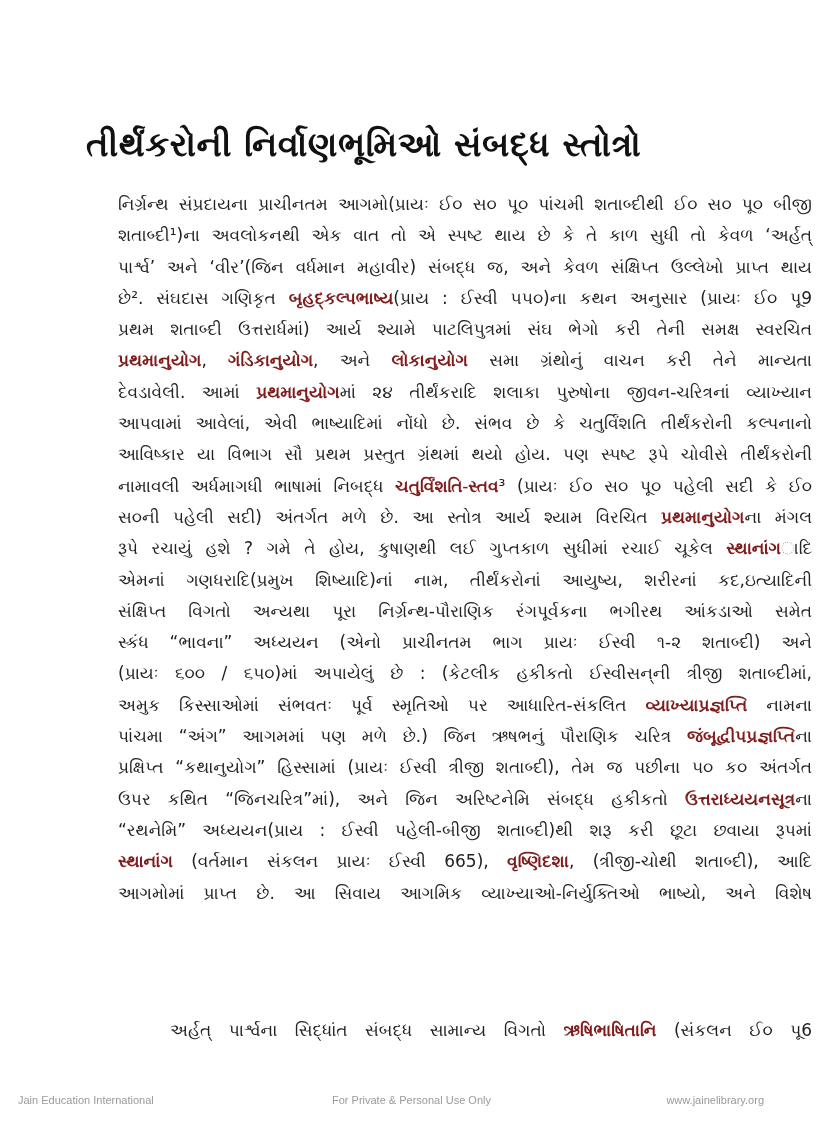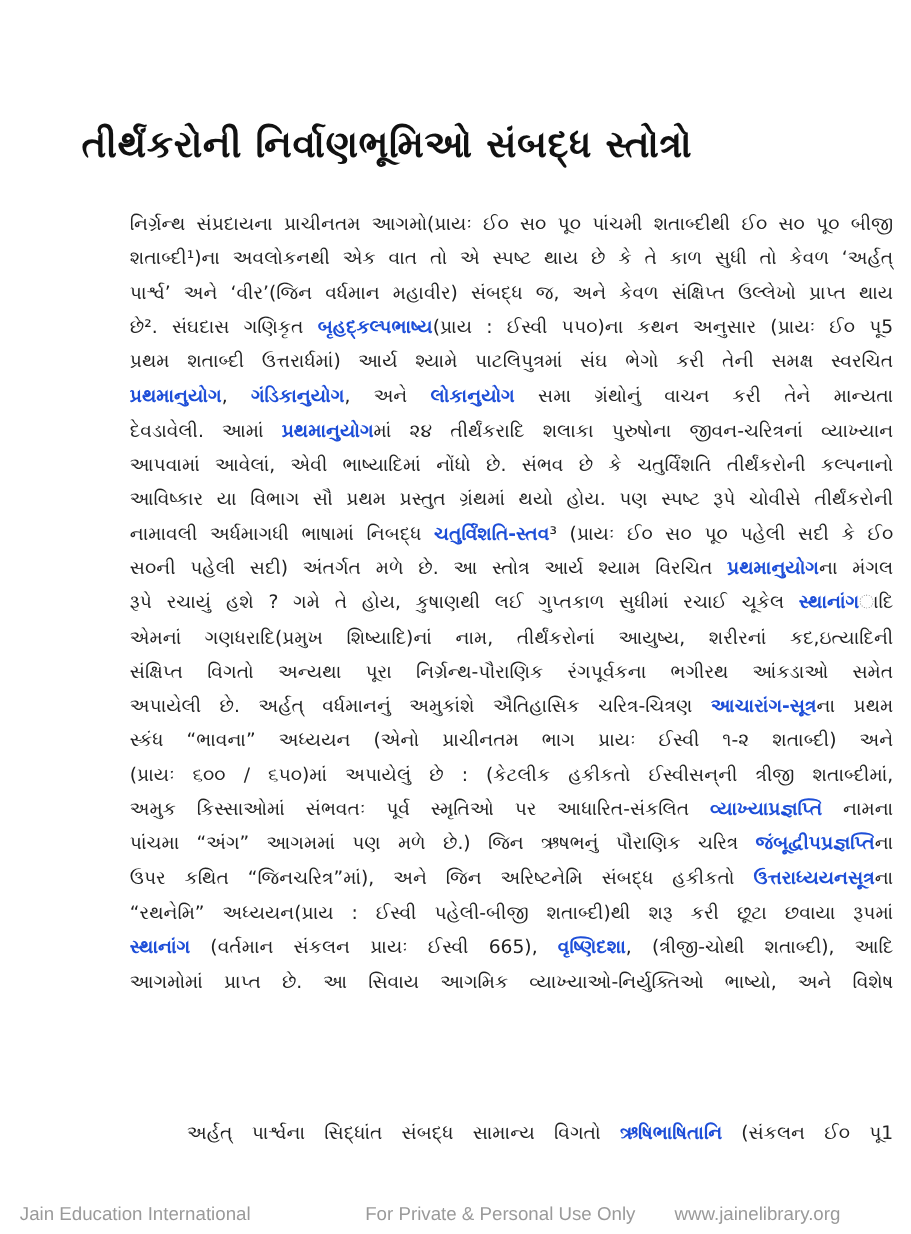--- a/index.html
+++ b/index.html
@@ -23,21 +23,21 @@
     }
     .title {
       position: absolute;
       left: 70px;
       top: 108px;
       font-size: 34px;
       font-weight: bold;
       letter-spacing: 0.5px;
       color: #111;
       white-space: nowrap;
-      margin: 4px;
+      margin: 16px;
     }
     .body-text {
       position: absolute;
       left: 118px;
       top: 189px;
       width: 694px;
     }
     .line {
       display: block;
       height: 31.3px;
@@ -46,78 +46,79 @@
       white-space: nowrap;
       text-align: justify;
       text-align-last: justify;
       color: #222;
     }
     .line.last {
       text-align-last: left;
     }
     .line b, .line .bold {
       font-weight: bold;
-      color: #1d4ed8;
+      color: #7f1d1d;
+      font-family: Liberation Serif, serif;
     }
     .para2 {
       position: absolute;
       left: 170px;
       top: 1015px;
       width: 642px;
     }
     .para2 .line {
       text-align-last: justify;
     }
     .footer {
       position: absolute;
       left: 0;
       top: 1092px;
       width: 780px;
       height: 20px;
       font-family: "Liberation Sans", sans-serif;
-      font-size: 17px;
+      font-size: 11px;
       color: #9a9a9a;
     }
     .footer .left { position: absolute; left: 18px; top: 2px; }
     .footer .center { position: absolute; left: 332px; top: 2px; }
     .footer .right { position: absolute; right: 16px; top: 2px; }
   </style>
 </head>
 <body>
 
 <div class="page">
   <h1 class="title">તીર્થંકરોની નિર્વાણભૂમિઓ સંબદ્ધ સ્તોત્રો</h1>
 
   <div class="body-text" id="para1">
       <div class="line"><span>નિર્ગ્રન્થ સંપ્રદાયના પ્રાચીનતમ આગમો(પ્રાયઃ ઈ૦ સ૦ પૂ૦ પાંચમી શતાબ્દીથી ઈ૦ સ૦ પૂ૦ બીજી</span></div>
       <div class="line"><span>શતાબ્દી¹)ના અવલોકનથી એક વાત તો એ સ્પષ્ટ થાય છે કે તે કાળ સુધી તો કેવળ ‘અર્હત્</span></div>
       <div class="line"><span>પાર્શ્વ’ અને ‘વીર’(જિન વર્ધમાન મહાવીર) સંબદ્ધ જ, અને કેવળ સંક્ષિપ્ત ઉલ્લેખો પ્રાપ્ત થાય</span></div>
-      <div class="line"><span>છે². સંઘદાસ ગણિકૃત </span><span class="bold">બૃહદ્કલ્પભાષ્ય</span><span>(પ્રાય : ઈસ્વી ૫૫૦)ના કથન અનુસાર (પ્રાયઃ ઈ૦ પૂ5</span></div>
+      <div class="line"><span>છે². સંઘદાસ ગણિકૃત </span><span class="bold">બૃહદ્કલ્પભાષ્ય</span><span>(પ્રાય : ઈસ્વી ૫૫૦)ના કથન અનુસાર (પ્રાયઃ ઈ૦ પૂ9</span></div>
       <div class="line"><span>પ્રથમ શતાબ્દી ઉત્તરાર્ધમાં) આર્ય શ્યામે પાટલિપુત્રમાં સંઘ ભેગો કરી તેની સમક્ષ સ્વરચિત</span></div>
       <div class="line"><span class="bold">પ્રથમાનુયોગ</span><span>, </span><span class="bold">ગંડિકાનુયોગ</span><span>, અને </span><span class="bold">લોકાનુયોગ</span><span> સમા ગ્રંથોનું વાચન કરી તેને માન્યતા</span></div>
       <div class="line"><span>દેવડાવેલી. આમાં </span><span class="bold">પ્રથમાનુયોગ</span><span>માં ૨૪ તીર્થંકરાદિ શલાકા પુરુષોના જીવન-ચરિત્રનાં વ્યાખ્યાન</span></div>
       <div class="line"><span>આપવામાં આવેલાં, એવી ભાષ્યાદિમાં નોંધો છે. સંભવ છે કે ચતુર્વિંશતિ તીર્થંકરોની કલ્પનાનો</span></div>
       <div class="line"><span>આવિષ્કાર યા વિભાગ સૌ પ્રથમ પ્રસ્તુત ગ્રંથમાં થયો હોય. પણ સ્પષ્ટ રૂપે ચોવીસે તીર્થંકરોની</span></div>
       <div class="line"><span>નામાવલી અર્ધમાગધી ભાષામાં નિબદ્ધ </span><span class="bold">ચતુર્વિંશતિ-સ્તવ</span><span>³ (પ્રાયઃ ઈ૦ સ૦ પૂ૦ પહેલી સદી કે ઈ૦</span></div>
       <div class="line"><span>સ૦ની પહેલી સદી) અંતર્ગત મળે છે. આ સ્તોત્ર આર્ય શ્યામ વિરચિત </span><span class="bold">પ્રથમાનુયોગ</span><span>ના મંગલ</span></div>
       <div class="line"><span>રૂપે રચાયું હશે ? ગમે તે હોય, કુષાણથી લઈ ગુપ્તકાળ સુધીમાં રચાઈ ચૂકેલ </span><span class="bold">સ્થાનાંગ</span><span>ાદિ</span></div>
       <div class="line"><span>એમનાં ગણધરાદિ(પ્રમુખ શિષ્યાદિ)નાં નામ, તીર્થંકરોનાં આયુષ્ય, શરીરનાં કદ,ઇત્યાદિની</span></div>
       <div class="line"><span>સંક્ષિપ્ત વિગતો અન્યથા પૂરા નિર્ગ્રન્થ-પૌરાણિક રંગપૂર્વકના ભગીરથ આંકડાઓ સમેત</span></div>
-      <div class="line"><span>અપાયેલી છે. અર્હત્ વર્ધમાનનું અમુકાંશે ઐતિહાસિક ચરિત્ર-ચિત્રણ </span><span class="bold">આચારાંગ-સૂત્ર</span><span>ના પ્રથમ</span></div>
       <div class="line"><span>સ્કંધ “ભાવના” અધ્યયન (એનો પ્રાચીનતમ ભાગ પ્રાયઃ ઈસ્વી ૧-૨ શતાબ્દી) અને</span></div>
       <div class="line"><span>(પ્રાયઃ ૬૦૦ / ૬૫૦)માં અપાયેલું છે : (કેટલીક હકીકતો ઈસ્વીસન્‌ની ત્રીજી શતાબ્દીમાં,</span></div>
       <div class="line"><span>અમુક કિસ્સાઓમાં સંભવતઃ પૂર્વ સ્મૃતિઓ પર આધારિત-સંકલિત </span><span class="bold">વ્યાખ્યાપ્રજ્ઞપ્તિ</span><span> નામના</span></div>
       <div class="line"><span>પાંચમા “અંગ” આગમમાં પણ મળે છે.) જિન ઋષભનું પૌરાણિક ચરિત્ર </span><span class="bold">જંબૂદ્વીપપ્રજ્ઞપ્તિ</span><span>ના</span></div>
+      <div class="line"><span>પ્રક્ષિપ્ત “કથાનુયોગ” હિસ્સામાં (પ્રાયઃ ઈસ્વી ત્રીજી શતાબ્દી), તેમ જ પછીના ૫૦ ક૦ અંતર્ગત</span></div>
       <div class="line"><span>ઉપર કથિત “જિનચરિત્ર”માં), અને જિન અરિષ્ટનેમિ સંબદ્ધ હકીકતો </span><span class="bold">ઉત્તરાધ્યયનસૂત્ર</span><span>ના</span></div>
       <div class="line"><span>“રથનેમિ” અધ્યયન(પ્રાય : ઈસ્વી પહેલી-બીજી શતાબ્દી)થી શરૂ કરી છૂટા છવાયા રૂપમાં</span></div>
       <div class="line"><span class="bold">સ્થાનાંગ</span><span> (વર્તમાન સંકલન પ્રાયઃ ઈસ્વી 665), </span><span class="bold">વૃષ્ણિદશા</span><span>, (ત્રીજી-ચોથી શતાબ્દી), આદિ</span></div>
       <div class="line"><span>આગમોમાં પ્રાપ્ત છે. આ સિવાય આગમિક વ્યાખ્યાઓ-નિર્યુક્તિઓ ભાષ્યો, અને વિશેષ</span></div>
     </div>
   <div class="para2" id="para2">
-      <div class="line"><span>અર્હત્ પાર્શ્વના સિદ્ધાંત સંબદ્ધ સામાન્ય વિગતો </span><span class="bold">ઋષિભાષિતાનિ</span><span> (સંકલન ઈ૦ પૂ1</span></div>
+      <div class="line"><span>અર્હત્ પાર્શ્વના સિદ્ધાંત સંબદ્ધ સામાન્ય વિગતો </span><span class="bold">ઋષિભાષિતાનિ</span><span> (સંકલન ઈ૦ પૂ6</span></div>
     </div>
 
   <div class="footer">
     <span class="left">Jain Education International</span>
     <span class="center">For Private &amp; Personal Use Only</span>
     <span class="right">www.jainelibrary.org</span>
   </div>
 </div>
 
 </body></html>

